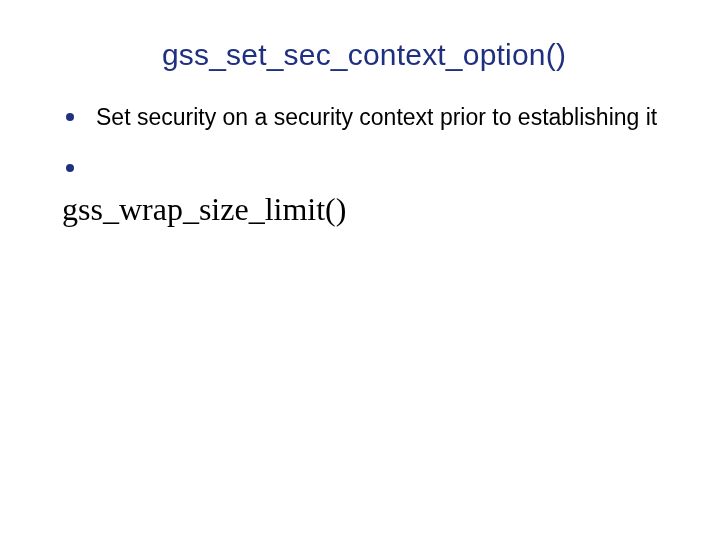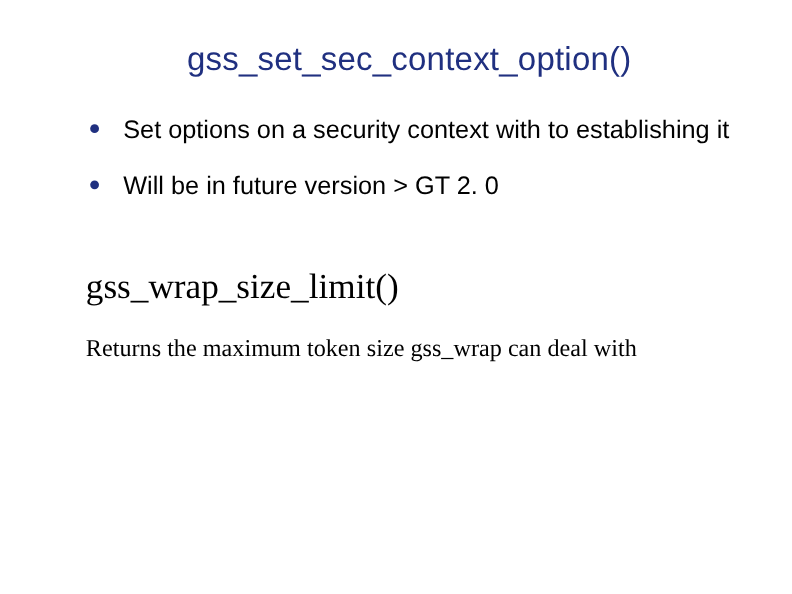--- a/index.html
+++ b/index.html
@@ -8,21 +8,21 @@
     width: 720px;
     height: 540px;
     background: #ffffff;
     font-family: Verdana, Geneva, sans-serif;
     color: #000000;
   }
   .slide {
     box-sizing: border-box;
     width: 720px;
     height: 492px;
-    padding: 38px 54px 0 78px;
+    padding: 38px 54px 0 62px;
   }
   .title {
     font-size: 30px;
     color: #203080;
     text-align: center;
     margin: 0 0 30px 0;
     font-weight: normal;
     letter-spacing: 0.2px;
   }
   ul.bullets {
@@ -61,24 +61,22 @@
 </style>
 </head>
 <body>
 
 <div class="slide">
   <h1 class="title">gss_set_sec_context_option()</h1>
 
   <ul class="bullets">
     <li>
       <span class="dot"></span>
-      <span>Set options on a security context with to establishing it</span>
+      <span>Set security on a security context prior to establishing it</span>
     </li>
     <li>
       <span class="dot"></span>
-      <span>Will be in future version &gt; GT 2. 0</span>
     </li>
   </ul>
 
   <div class="subheading">gss_wrap_size_limit()</div>
 
-  <div class="bodytext">Returns the maximum token size gss_wrap can deal with</div>
 </div>
 
 </body></html>

